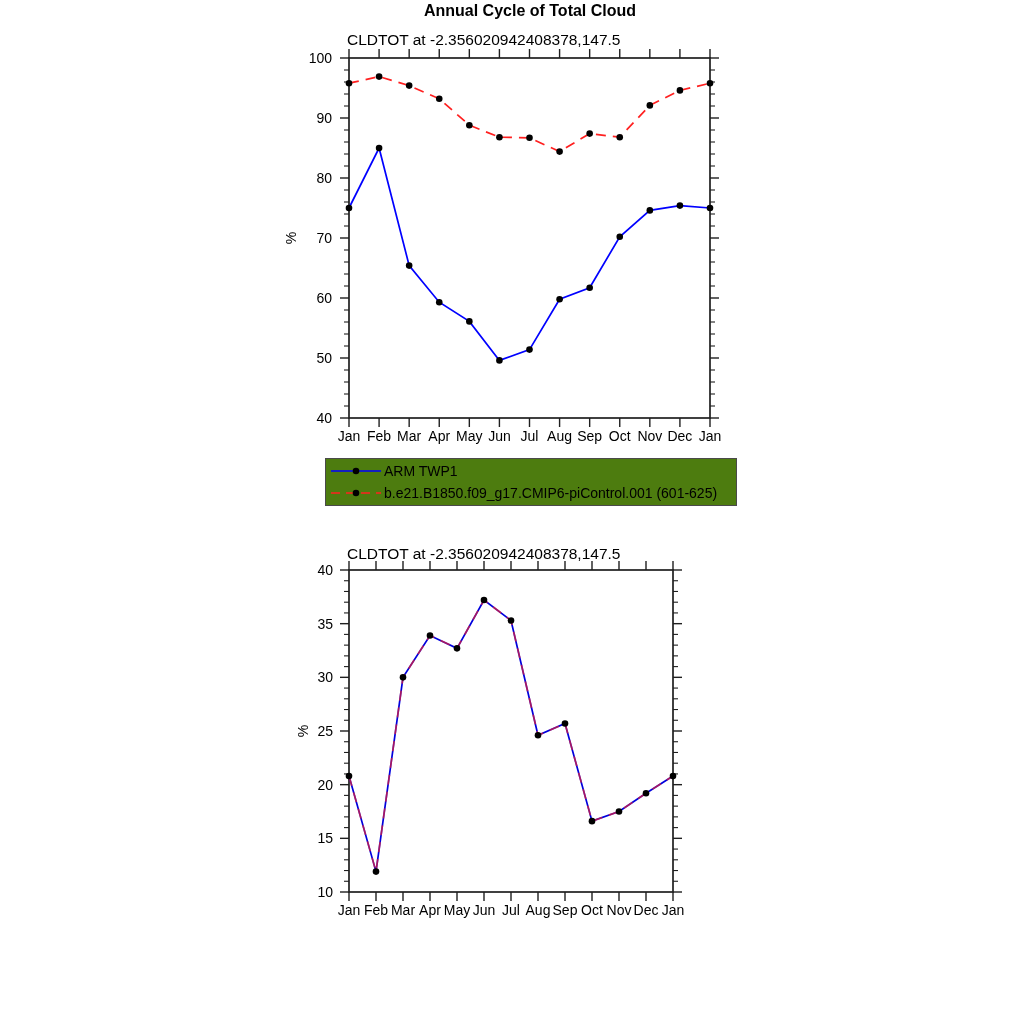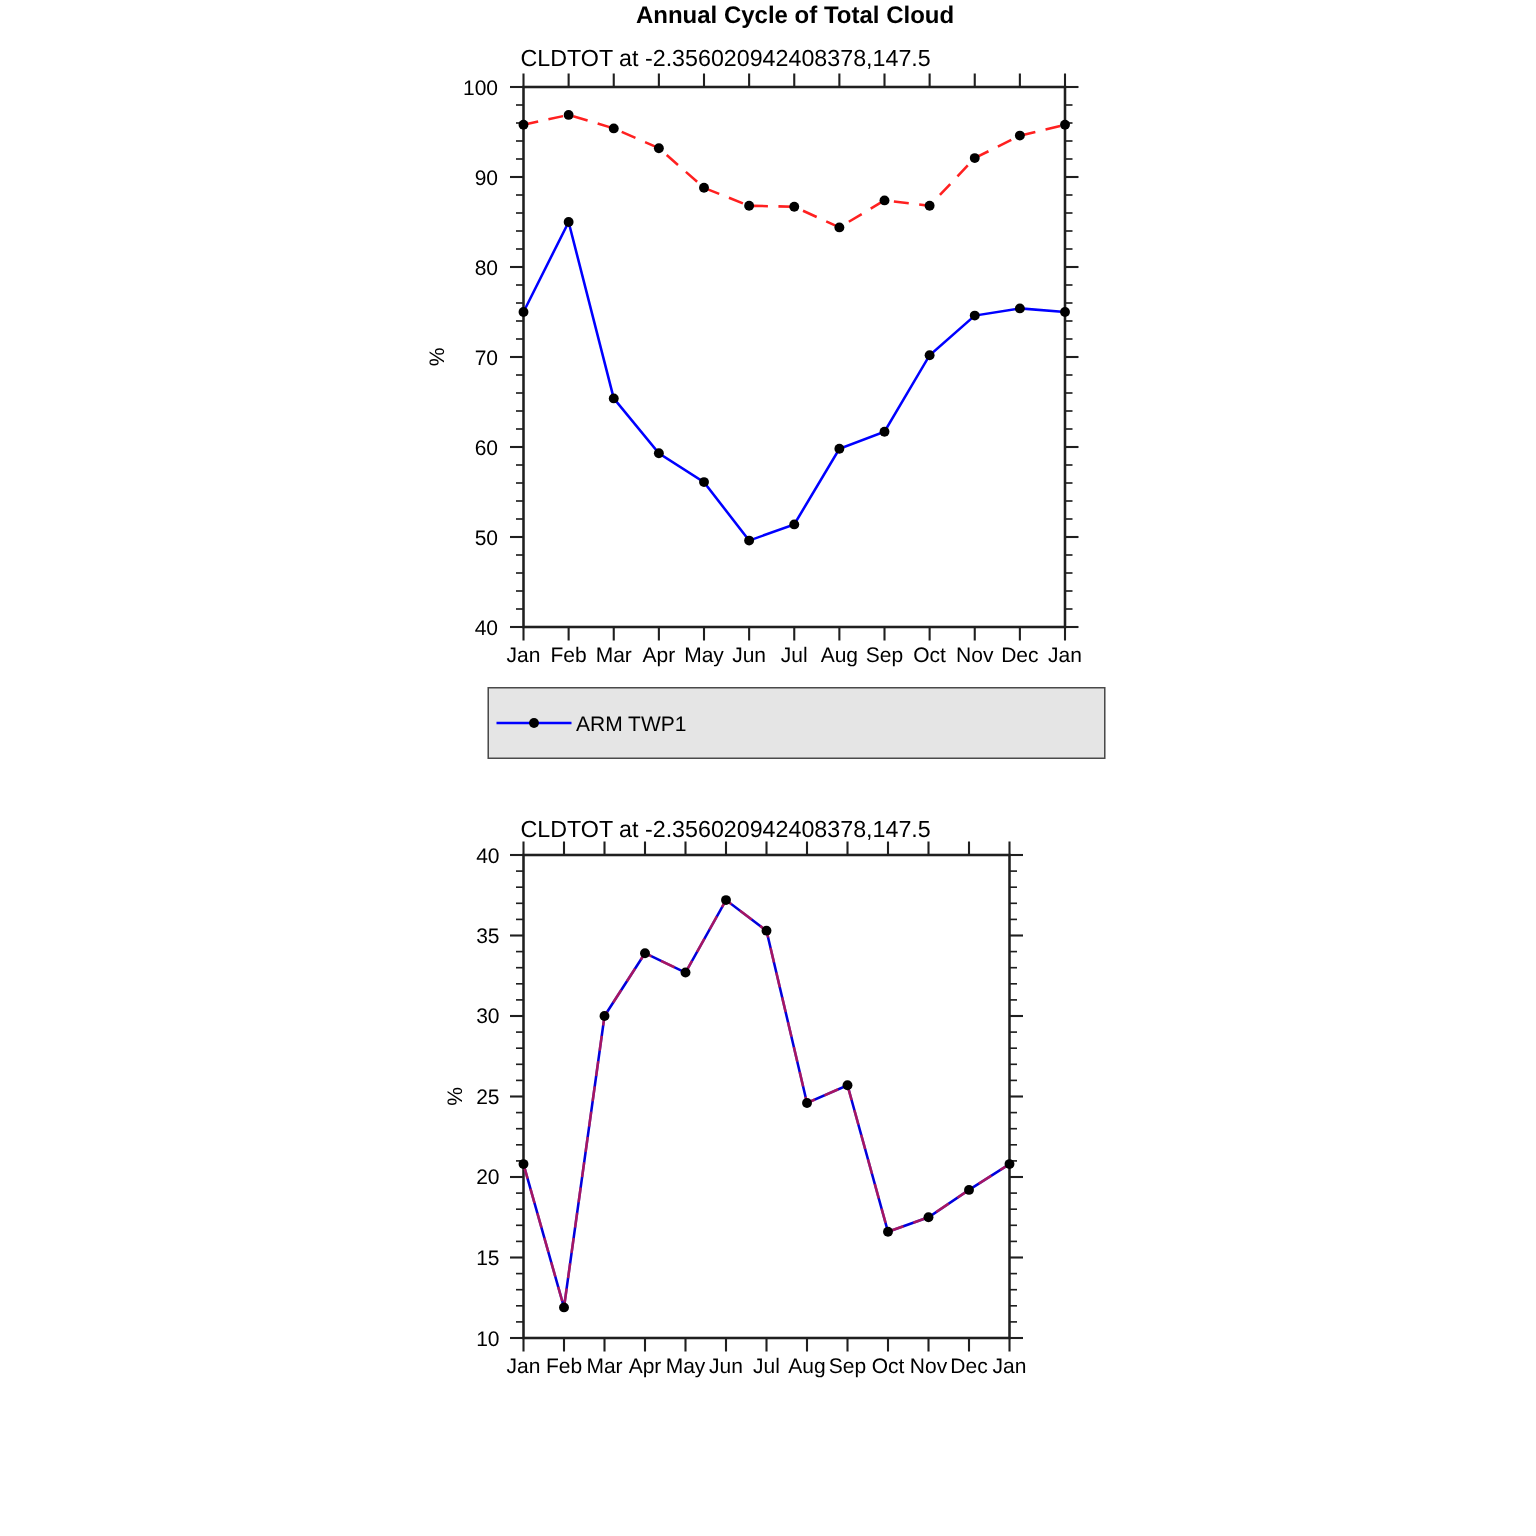--- a/index.html
+++ b/index.html
@@ -11,21 +11,21 @@
   .chart-title {
     position:absolute; transform:translateX(-50%); white-space:nowrap;
     font-weight:bold; font-size:16px; color:#000; line-height:20px;
   }
   .chart-subtitle {
     position:absolute; white-space:nowrap; font-size:15.5px; color:#000; line-height:19px;text-align:right;
   }
   #plot-svg { position:absolute; left:0; top:0; }
   .legend {
     position:absolute; left:325px; top:458px; width:412px; height:48px;
-    border:1px solid #4a4a4a; background:#e5e5e5;
+    border:1px solid #4a4a4a; background:#4d7c0f;
     display:flex; flex-direction:column; justify-content:center; padding-left:3px;
   }
   .legend-row { display:flex; align-items:center; height:22px; }
   .legend-row svg { flex:0 0 auto; display:block; }
   .legend-label { font-size:14px; color:#000; white-space:nowrap; }
   .tick { font-family:"Liberation Sans", sans-serif; font-size:14px; fill:#000; }
 </style>
 </head>
 <body>
 
@@ -319,17 +319,24 @@
     </svg>
 
   <div class="legend">
     <div class="legend-row">
       <svg id="sample-0" width="55" height="20">
           <line x1="2" y1="10" x2="52" y2="10" stroke="#0000ff" stroke-width="1.7"></line>
           <circle cx="27" cy="10" r="3.3" fill="#000000"></circle>
         </svg>
       <span class="legend-label">ARM TWP1</span>
     </div>
+    <div class="legend-row">
+      <svg id="sample-1" width="55" height="20">
+          <line x1="2" y1="10" x2="52" y2="10" stroke="#ff2020" stroke-width="1.7" stroke-dasharray="9 6"></line>
+          <circle cx="27" cy="10" r="3.3" fill="#000000"></circle>
+        </svg>
+      <span class="legend-label">b.e21.B1850.f09_g17.CMIP6-piControl.001 (601-625)</span>
+    </div>
   </div>
 
   <div class="chart-subtitle" style="left:347px; top:544px;">CLDTOT at -2.356020942408378,147.5</div>
 
 </div>
 
 </body></html>

